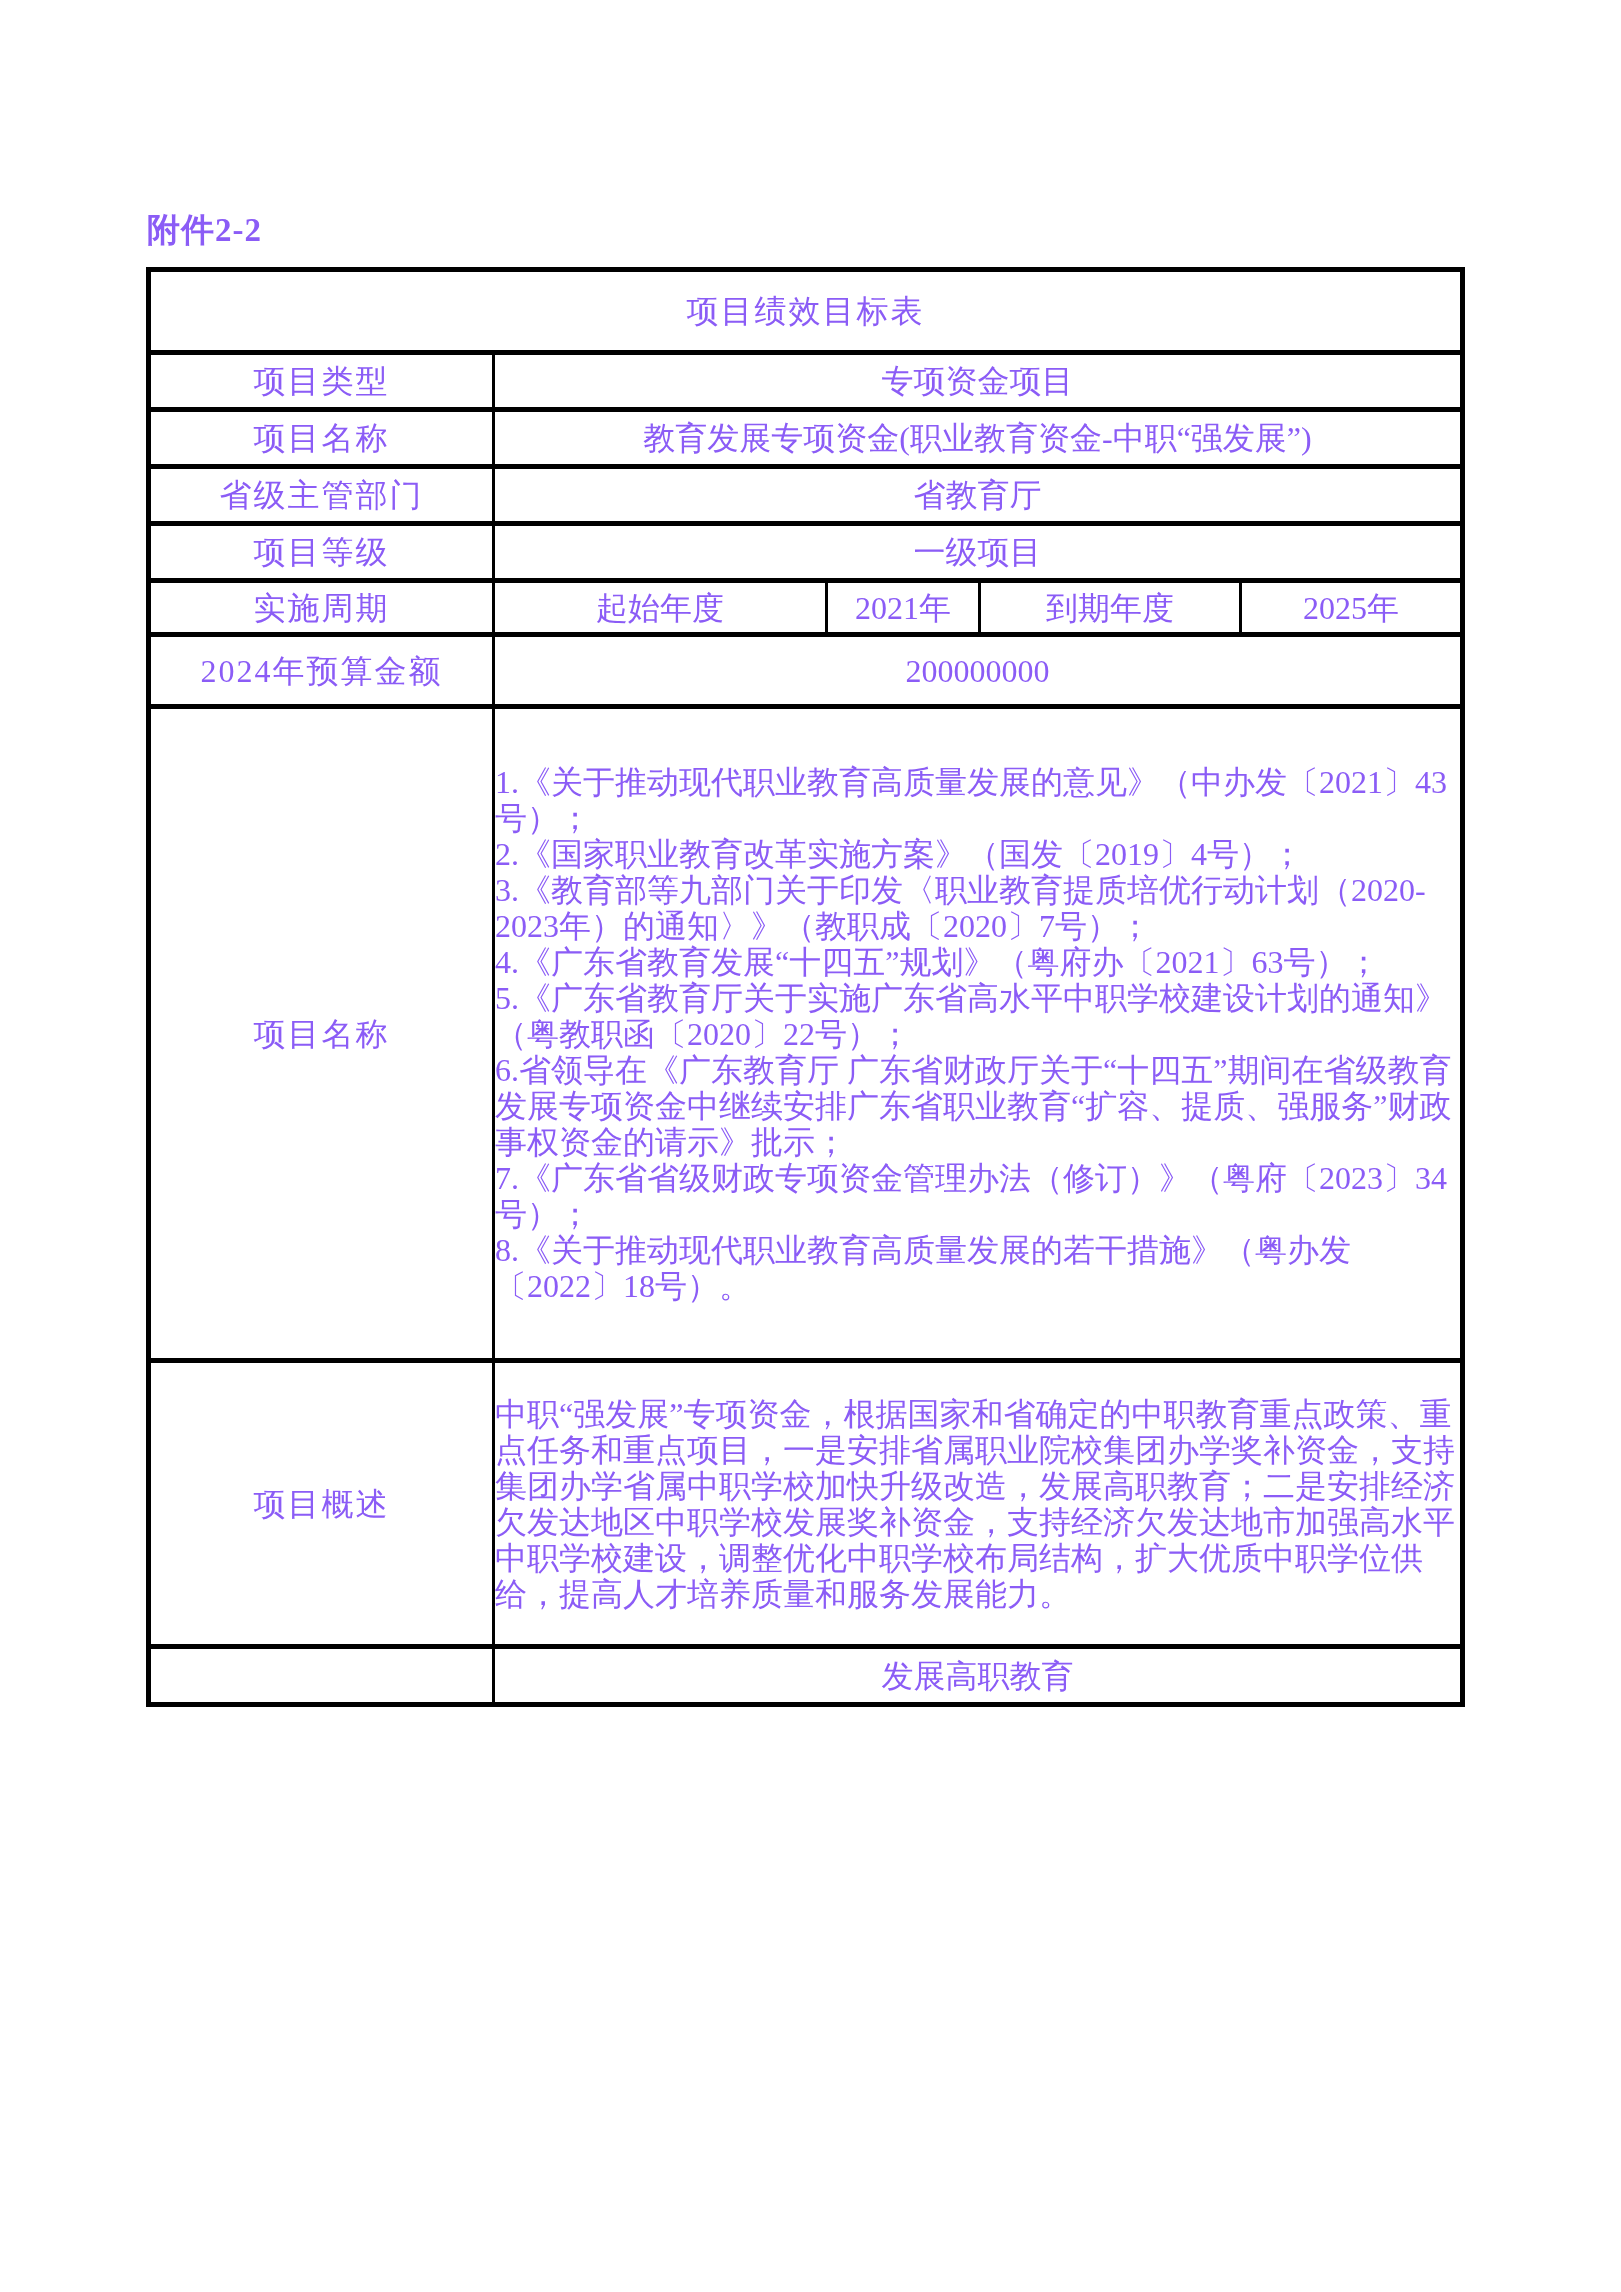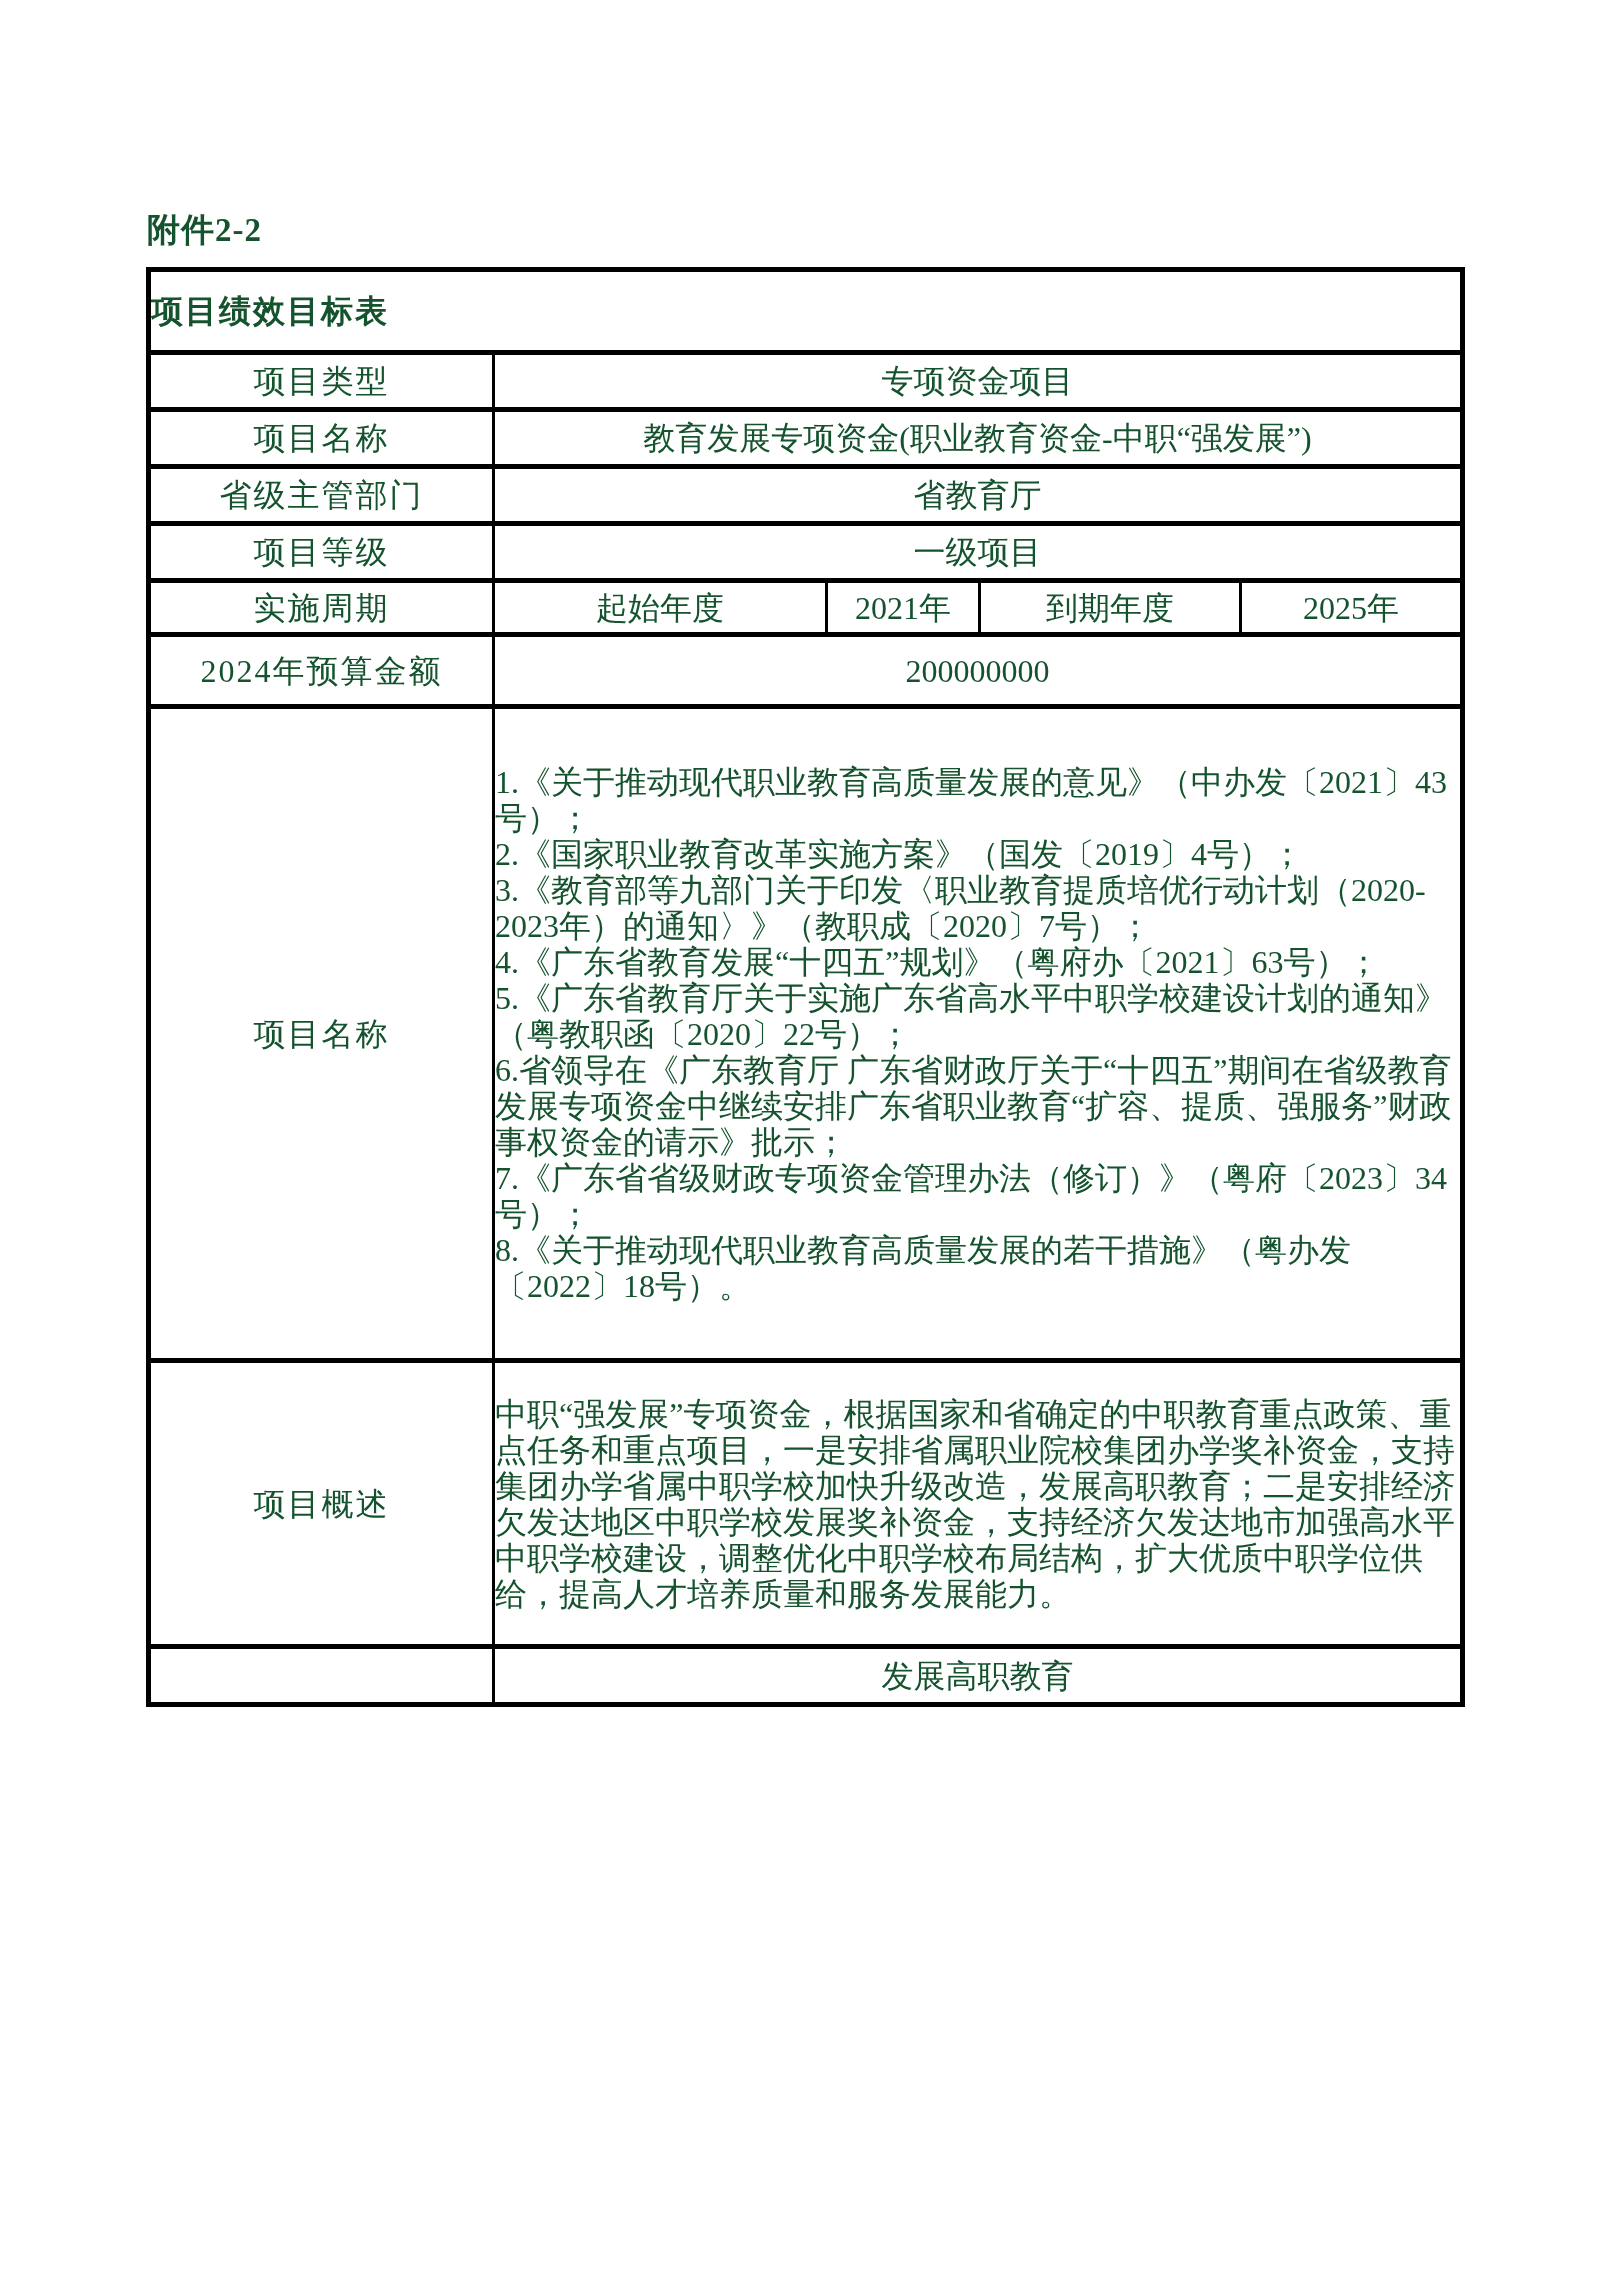--- a/index.html
+++ b/index.html
@@ -5,21 +5,21 @@
   html, body {
     margin: 0;
     padding: 0;
     background: #ffffff;
   }
   .page {
     position: relative;
     width: 1621px;
     height: 2293px;
     background: #ffffff;
-    color: #14532d;
+    color: #8b5cf6;
     font-family: "Liberation Serif", "DejaVu Serif", serif;
     overflow: hidden;
   }
   .attachment {
     position: absolute;
     left: 147px;
     top: 208px;
     font-size: 33px;
     font-weight: bold;
     letter-spacing: 1px;
@@ -42,23 +42,24 @@
     border-top: 5.9px solid #000;
     border-bottom: 5.9px solid #000;
     padding: 0;
     font-size: 32px;
     line-height: 36px;
     vertical-align: middle;
     overflow: hidden;
   }
   td.title-cell {
     height: 78px;
+    text-align: center;
     font-size: 51px;
     line-height: 55px;
-    font-weight: bold;
+    font-weight: normal;
     letter-spacing: 2px;
   }
   td.lbl {
     text-align: center;
     letter-spacing: 2px;
   }
   td.val {
     text-align: center;
   }
   tr.std td { height: 52px; }

